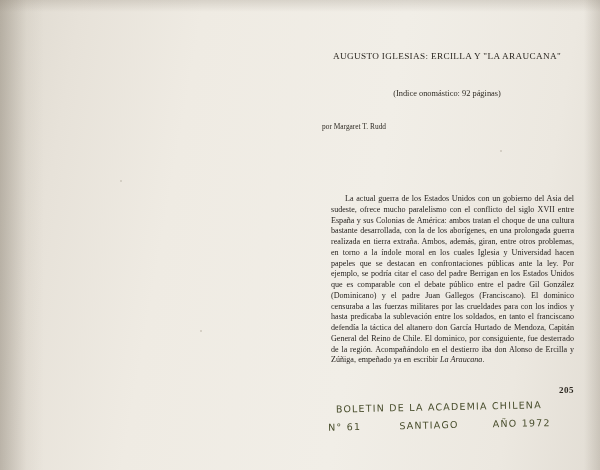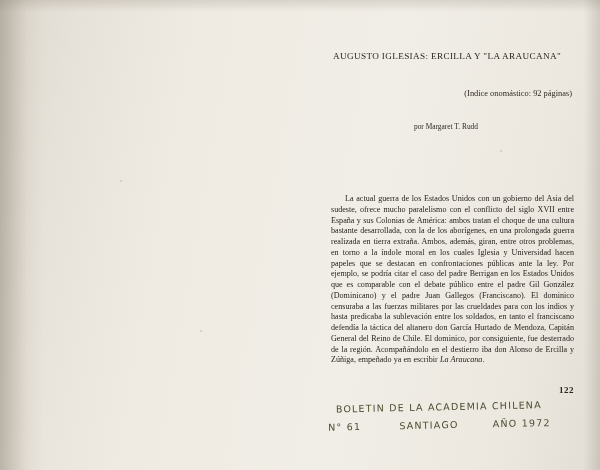--- a/index.html
+++ b/index.html
@@ -57,27 +57,27 @@
   }
   .imprint {
     font-size: 8.6px;
     text-align: center;
     color: #2f2b24;
     line-height: 1.45;
     margin-bottom: 22px;
   }
   .indice {
     font-size: 8.4px;
-    text-align: right;
+    text-align: center;
     color: #2f2b24;
     margin-bottom: 24px;
   }
   .byline {
     font-size: 7.4px;
-    text-align: center;
+    text-align: left;
     color: #2f2b24;
     padding-right: 2px;
   }
   .body-block {
     position: absolute;
     left: 322px;
     top: 186px;
     width: 252px;
   }
   .body-text {
@@ -148,21 +148,21 @@
   <div class="content">
     <div class="title">AUGUSTO IGLESIAS: ERCILLA Y "LA ARAUCANA"</div>
     <div class="indice">(Indice onomástico: 92 páginas)</div>
     <div class="byline">por Margaret T. Rudd</div>
   </div>
 
   <div class="body-block">
     <p class="body-text"><span>La actual guerra de los Estados Unidos con un gobierno del Asia del sudeste, ofrece mucho paralelismo con el conflicto del siglo XVII entre España y sus Colonias de América: ambos tratan el choque de una cultura bastante desarrollada, con la de los aborígenes, en una prolongada guerra realizada en tierra extraña. Ambos, además, giran, entre otros problemas, en torno a la índole moral en los cuales Iglesia y Universidad hacen papeles que se destacan en confrontaciones públicas ante la ley. Por ejemplo, se podría citar el caso del padre Berrigan en los Estados Unidos que es comparable con el debate público entre el padre Gil González (Dominicano) y el padre Juan Gallegos (Franciscano). El dominico censuraba a las fuerzas militares por las crueldades para con los indios y hasta predicaba la sublevación entre los soldados, en tanto el franciscano defendía la táctica del altanero don García Hurtado de Mendoza, Capitán General del Reino de Chile. El dominico, por consiguiente, fue desterrado de la región. Acompañándolo en el destierro iba don Alonso de Ercilla y Zúñiga, empeñado ya en escribir </span><i>La Araucana</i><span>.</span></p>
   </div>
 
-  <div class="folio">122</div>
+  <div class="folio">205</div>
 
   <div class="hand-note">
     <span class="hand-line-1">BOLETIN DE LA ACADEMIA CHILENA</span>
     <span class="hand-line-2">
       <span class="seg1">N° 61</span>
       <span class="seg2">SANTIAGO</span>
       <span class="seg3">AÑO 1972</span>
     </span>
   </div>
 

